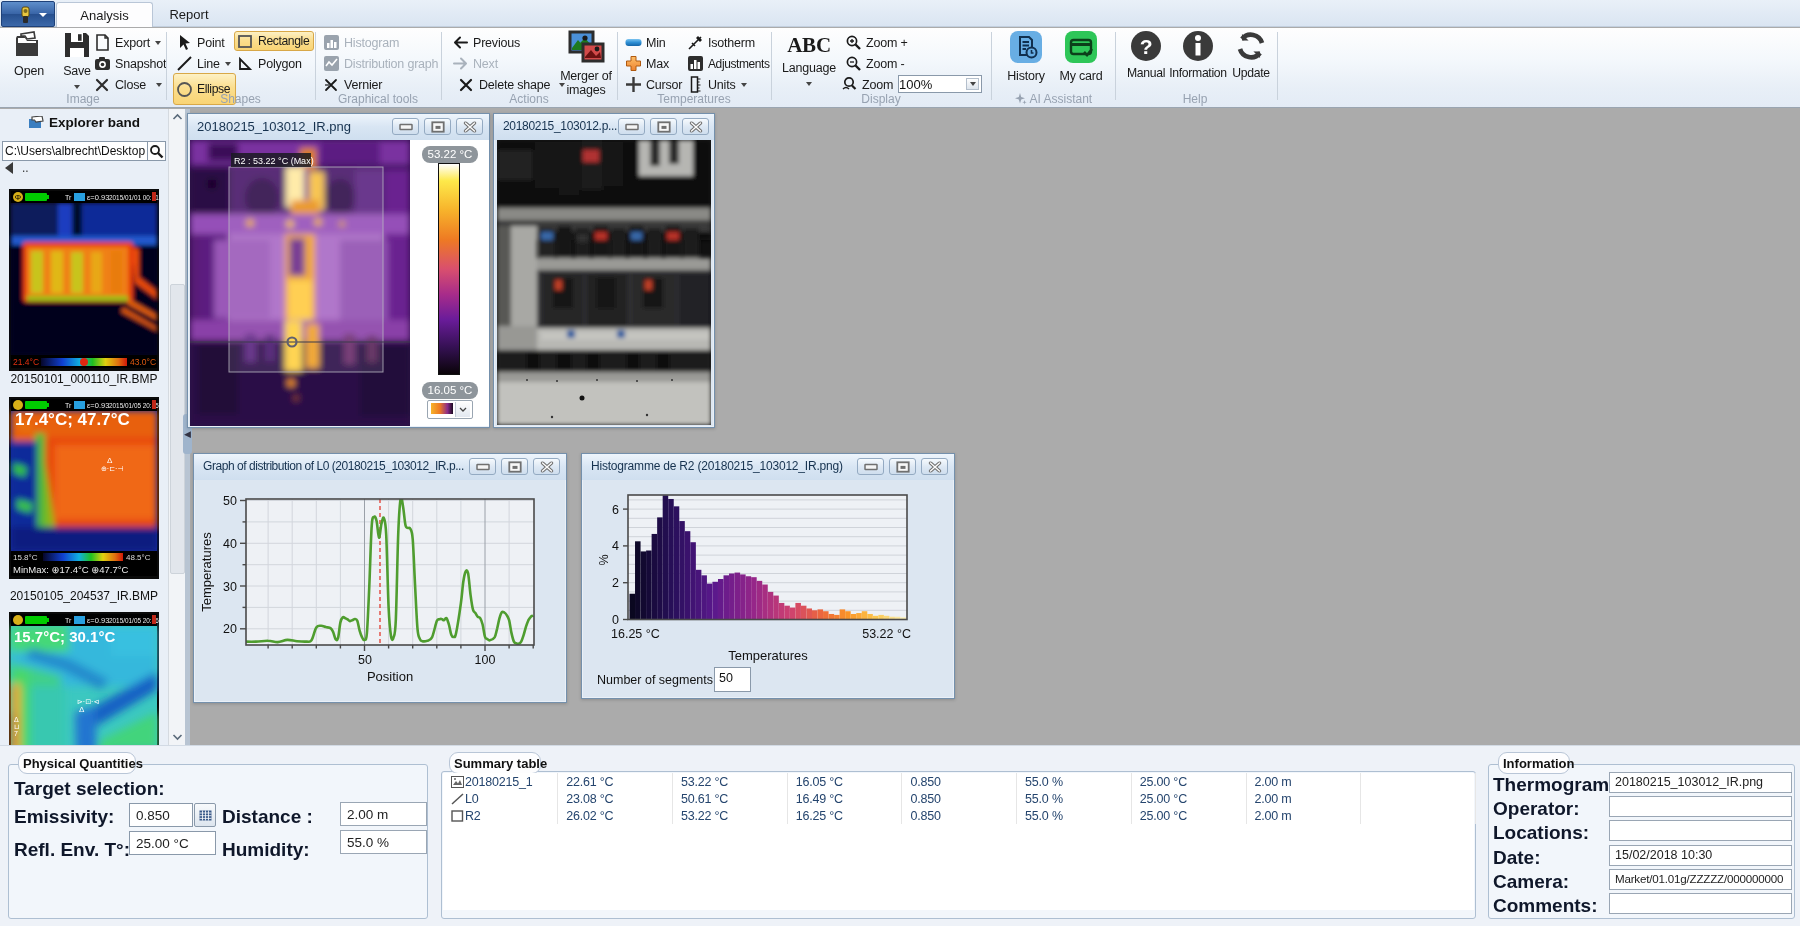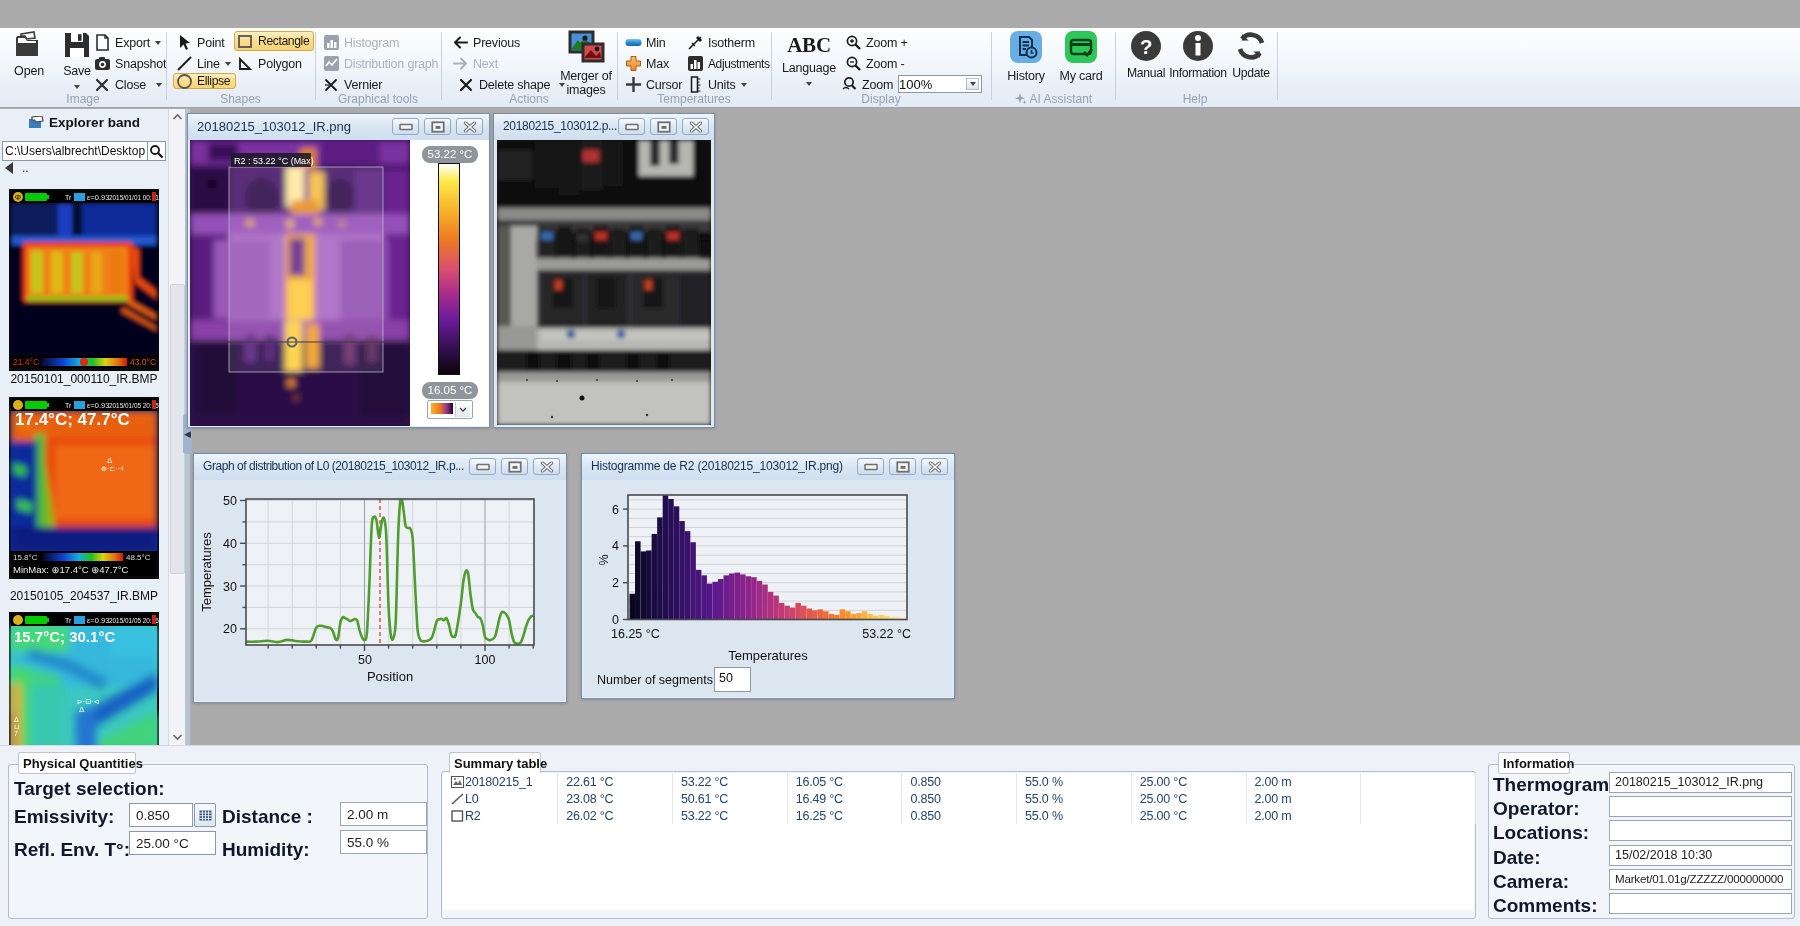--- a/index.html
+++ b/index.html
@@ -36,40 +36,52 @@
 #pathbox { position:absolute; left:2px; top:32px; width:146px; height:20px; border:1px solid #8a99aa; font-size:12px; padding:0 2px; font-family:"Liberation Sans",sans-serif; background:#fff; color:#111; }
 #searchbtn { position:absolute; left:148px; top:32px; width:18px; height:20px; border:1px solid #8a99aa; border-left:none; background:#fdfdfd; display:flex; align-items:center; justify-content:center; }
 .thumb { position:absolute; left:9px; width:150px; height:182px; }
 .tcap { position:absolute; left:0px; width:168px; text-align:center; font-size:12px; color:#111; }
 .scar { position:absolute; left:1px; width:15px; height:15px; display:flex; align-items:center; justify-content:center; }
 .badge { position:absolute; left:12px; width:56px; height:17px; background:#8e959b; border-radius:8px; color:#fff; font-size:11.5px; text-align:center; line-height:17px; }
 
 
 #bottom { position:absolute; left:0; top:745px; width:1800px; height:181px; background:#eef2f8; border-top:1px solid #d2dae4; }
 .panel { position:absolute; border:1px solid #aebfd2; border-radius:3px; background:#f2f6fb; }
-.plbl { position:absolute; left:9px; top:-13px; height:22px; background:#fdfdfe; border:1px solid #b9c6d7; border-radius:2px; font-size:13px; font-weight:bold; color:#111; text-align:center; line-height:21px; padding:0 4px; white-space:nowrap; }
+.plbl { position:absolute; left:9px; top:-13px; height:22px; background:#fdfdfe; border:1px solid #b9c6d7; border-radius:9px; font-size:13px; font-weight:bold; color:#111; text-align:center; line-height:21px; padding:0 4px; white-space:nowrap; }
 .flbl { position:absolute; font-size:19px; font-weight:bold; color:#0f172a; white-space:nowrap; }
 .fbox { position:absolute; height:24px; background:#fff; border:1px solid #8a99aa; font-size:13.5px; color:#222; padding:4px 0 0 6px; }
 .ibox { position:absolute; left:120px; width:183px; height:21px; background:#fff; border:1px solid #9aa6b4; font-size:12.5px; color:#222; padding:2px 0 0 5px; white-space:nowrap; overflow:hidden; }
 #sumtab { border-collapse:collapse; table-layout:fixed; font-size:12.5px; letter-spacing:-0.2px; width:1033px; color:#25456e; }
 #sumtab td { padding:1.5px 2px 1.5px 8px; border-right:1px solid #e6e6e6; white-space:nowrap; overflow:hidden; }
 #sumtab tr.hd td { color:#222; text-align:center; padding:2px 0; border-bottom:1px solid #c8c8c8; overflow:visible; }
 #sumtab tr:not(.hd) td { height:17px;margin-top:46px; }
 
 
 .win { position:absolute; background:#dde7f2; border:1px solid #7490ac; box-shadow:0 0 0 1px rgba(255,255,255,0.4) inset, 0 1px 3px rgba(0,0,0,0.18); }
 .tbar { position:absolute; left:0; top:0; right:0; height:26px; background:linear-gradient(#eef5fc,#d8e5f3 50%,#cfdfef); }
 .tbar .tt { position:absolute; left:9px; top:5px; font-size:13px; color:#16324f; white-space:nowrap; overflow:hidden; }
 .wbtns { position:absolute; top:4px; height:18px; display:flex; gap:5px; }
 .wb { width:27px; height:17px; background:linear-gradient(#f6fafd,#dce7f3 55%,#cfdeee); border:1px solid #94aac2; border-radius:3px; position:relative; }
 .wb svg { position:absolute; left:50%; top:50%; transform:translate(-50%,-50%); }
 </style>
 </head>
 <body>
 <div id="app">
+  <div id="tabbar">
+    <div id="appbtn">
+      <svg width="54" height="26" style="position:absolute;left:0;top:0">
+        <rect x="20" y="5" width="7" height="10" rx="2" fill="#e8c63f" stroke="#5a4a10" stroke-width="1"></rect>
+        <rect x="21" y="14" width="5" height="7" rx="1" fill="#2a2a2a"></rect>
+        <circle cx="23.5" cy="9" r="2" fill="#7a6a20"></circle>
+      </svg>
+      <div class="arr"></div>
+    </div>
+    <div class="tab" id="tab1">Analysis</div>
+    <div class="tab" id="tab2">Report</div>
+  </div>
   <div id="ribbon">
 
     <div class="grp" style="left:0;width:166px">
       <div class="bigbtn" style="left:6px;width:46px">
         <svg class="bic" width="34" height="30" viewBox="0 0 34 30">
           <path d="M4 8 L4 26 L26 26 L26 10 L15 10 L12 6 L5 6 Z" fill="#3a3a3a"></path>
           <path d="M6 8 L13 8 L15 11 L24 11 L24 13 L6 13 Z" fill="#fdfdfd"></path>
           <path d="M9 4 L22 2 L23 8 L15 9 L13 6 L9 6 Z" fill="#fff" stroke="#3a3a3a" stroke-width="1.6"></path>
         </svg>
         <div style="margin-top:1px">Open</div>
@@ -116,21 +128,21 @@
             <path d="M4 1 L4 14 L7.5 10.5 L10 16 L12 15 L9.5 9.5 L14 9 Z" fill="#1a1a1a"></path>
           </svg>
         Point
       </div>
       <div class="sbtn" style="left:10px;top:25px">
         <svg class="ic" viewBox="0 0 17 17">
             <path d="M2 15 L15 2" stroke="#1a1a1a" stroke-width="2"></path>
           </svg>
         Line <span class="darr" style="margin-left:5px"></span>
       </div>
-      <div class="sbtn hl" style="left:7px;top:45px;padding:0 5px 0 2px;height:16px">
+      <div class="sbtn hl" style="left:7px;top:45px;padding:0 5px 0 2px;height:32px">
         <svg class="ic" viewBox="0 0 17 17">
             <circle cx="8.5" cy="8.5" r="6.5" fill="none" stroke="#555" stroke-width="1.8"></circle>
           </svg>
         Ellipse
       </div>
       <div class="sbtn hl" style="left:68px;top:3px;padding:0 4px 0 2px;height:20px">
         <svg class="ic" viewBox="0 0 17 17">
             <rect x="2" y="3" width="12" height="11" fill="none" stroke="#555" stroke-width="1.8"></rect>
           </svg>
         Rectangle

